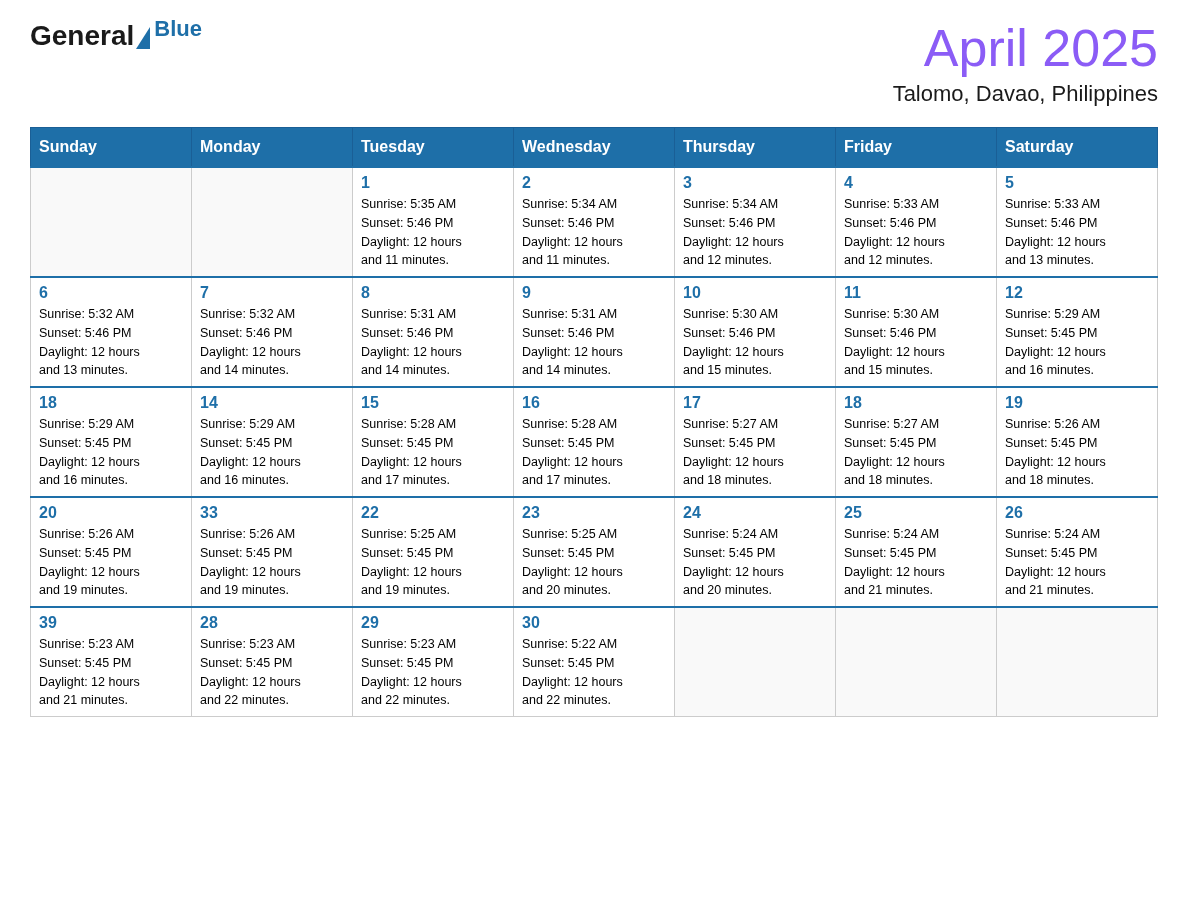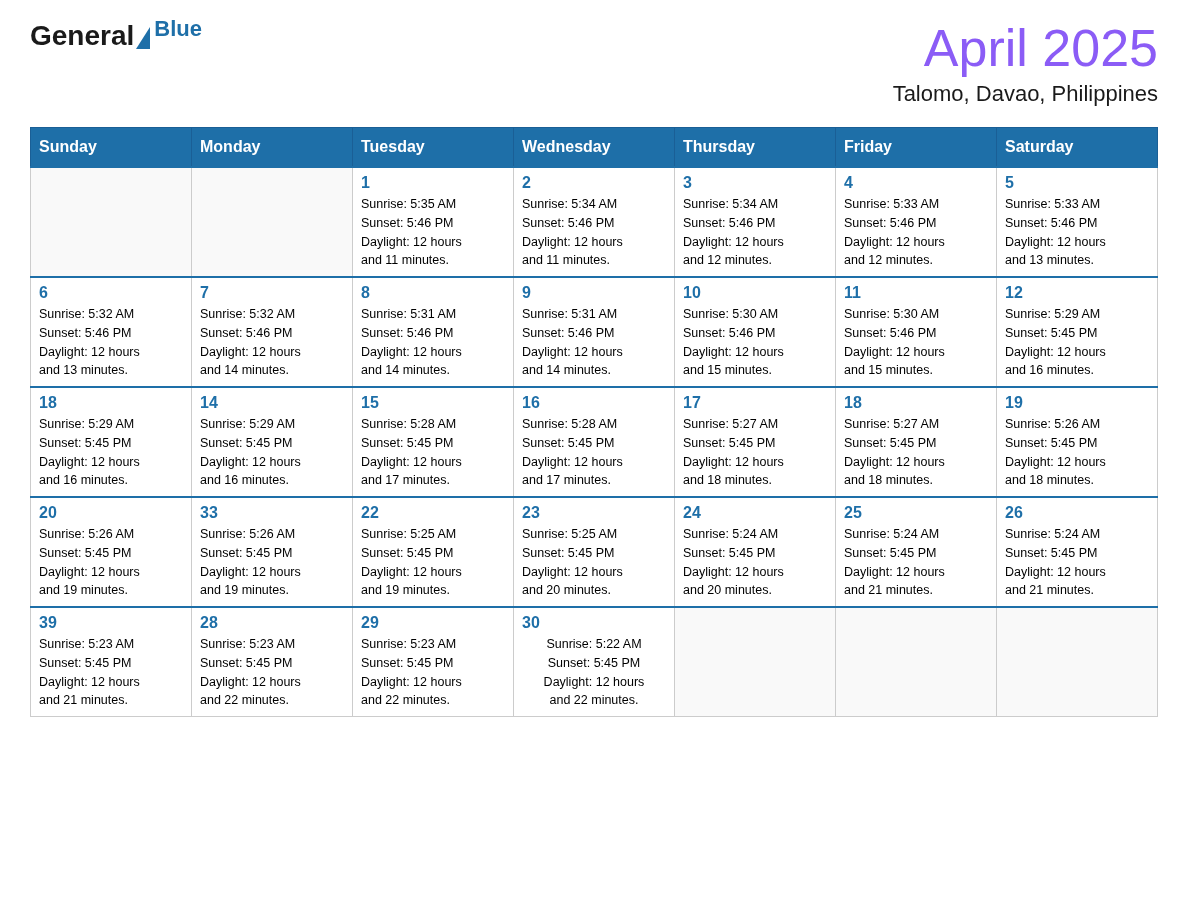--- a/index.html
+++ b/index.html
@@ -344,21 +344,21 @@
         </td>
         <td>
           <div class="day-number">29</div>
           <div class="day-info" style="white-space: pre-line;">Sunrise: 5:23 AM
 Sunset: 5:45 PM
 Daylight: 12 hours
 and 22 minutes.</div>
         </td>
         <td>
           <div class="day-number">30</div>
-          <div class="day-info" style="white-space: pre-line; text-align: center;">Sunrise: 5:22 AM
+          <div class="day-info" style="white-space: pre-line;">Sunrise: 5:22 AM
 Sunset: 5:45 PM
 Daylight: 12 hours
 and 22 minutes.</div>
         </td>
         <td class="empty-cell"></td>
         <td class="empty-cell"></td>
         <td class="empty-cell"></td>
       </tr>
     </tbody>
 </table>

